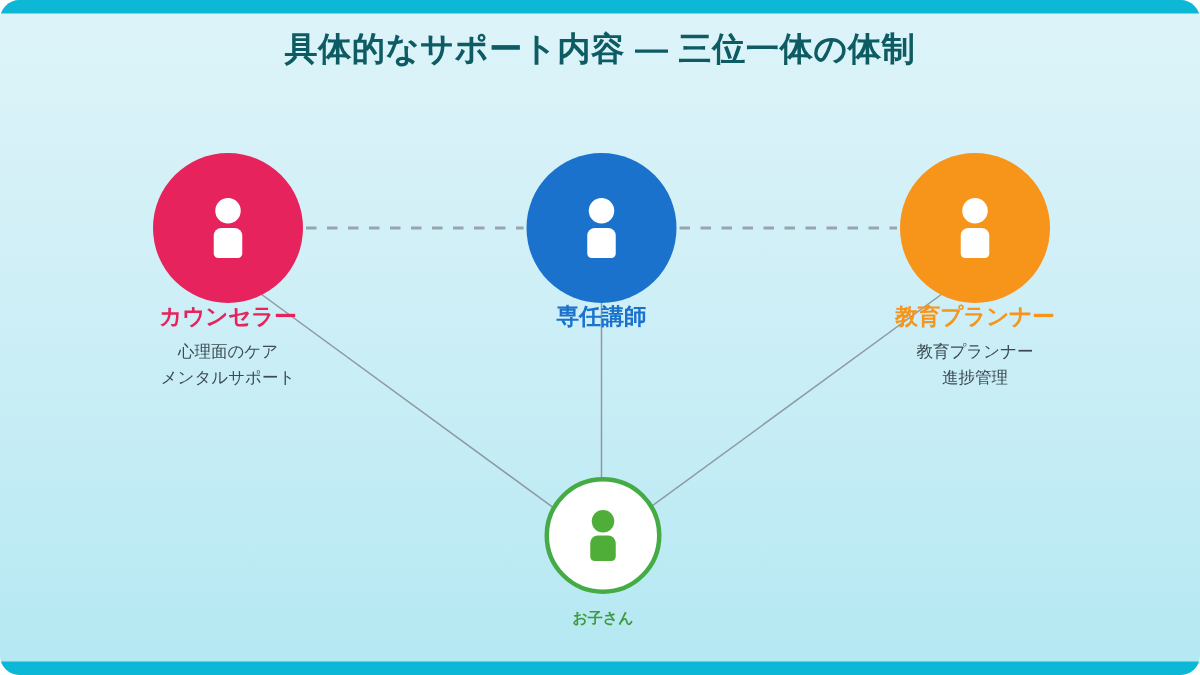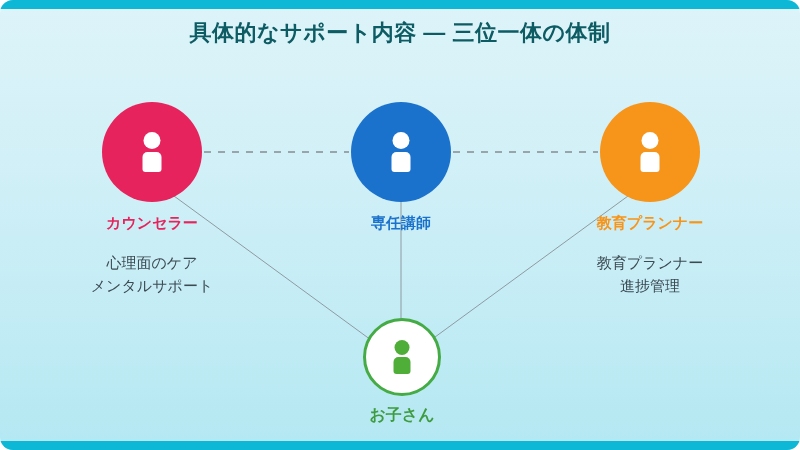--- a/index.html
+++ b/index.html
@@ -88,28 +88,28 @@
     bottom: 0;
     left: 50%;
     transform: translateX(-50%);
     width: 19px;
     height: 20px;
     border-radius: 5px 5px 3px 3px;
     background: #ffffff;
   }
 
   .node-label {
-    margin-top: 12px;
+    margin-top: 0;
     font-size: 15px;
     font-weight: bold;
     white-space: nowrap;
   }
   .node-desc {
-    margin-top: 18px;
-    font-size: 15px;
+    margin-top: 6px;
+    font-size: 11px;
     line-height: 1.55;
     color: #3c4a52;
     white-space: nowrap;
   }
 
   
   #node-counselor  { left: 52px;  top: 102px; }
   #node-teacher    { left: 301px; top: 102px; }
   #node-planner    { left: 550px; top: 102px; }
 
@@ -133,21 +133,21 @@
     background: #ffffff;
     border: 3px solid #45ab45;
   }
   #node-child .person .head,
   #node-child .person .body { background: #4fae38; }
   #node-child .person { width: 22px; height: 34px; }
   #node-child .person .head { width: 15px; height: 15px; }
   #node-child .person .body { width: 17px; height: 17px; }
   #node-child .node-label {
     margin-top: 9px;
-    font-size: 16px;
+    font-size: 10px;
     color: #3f9b3f;
   }
 </style>
 </head>
 <body>
 
 <div id="slide">
 
   <div class="edge-bar top"></div>
   <div class="edge-bar bottom"></div>

